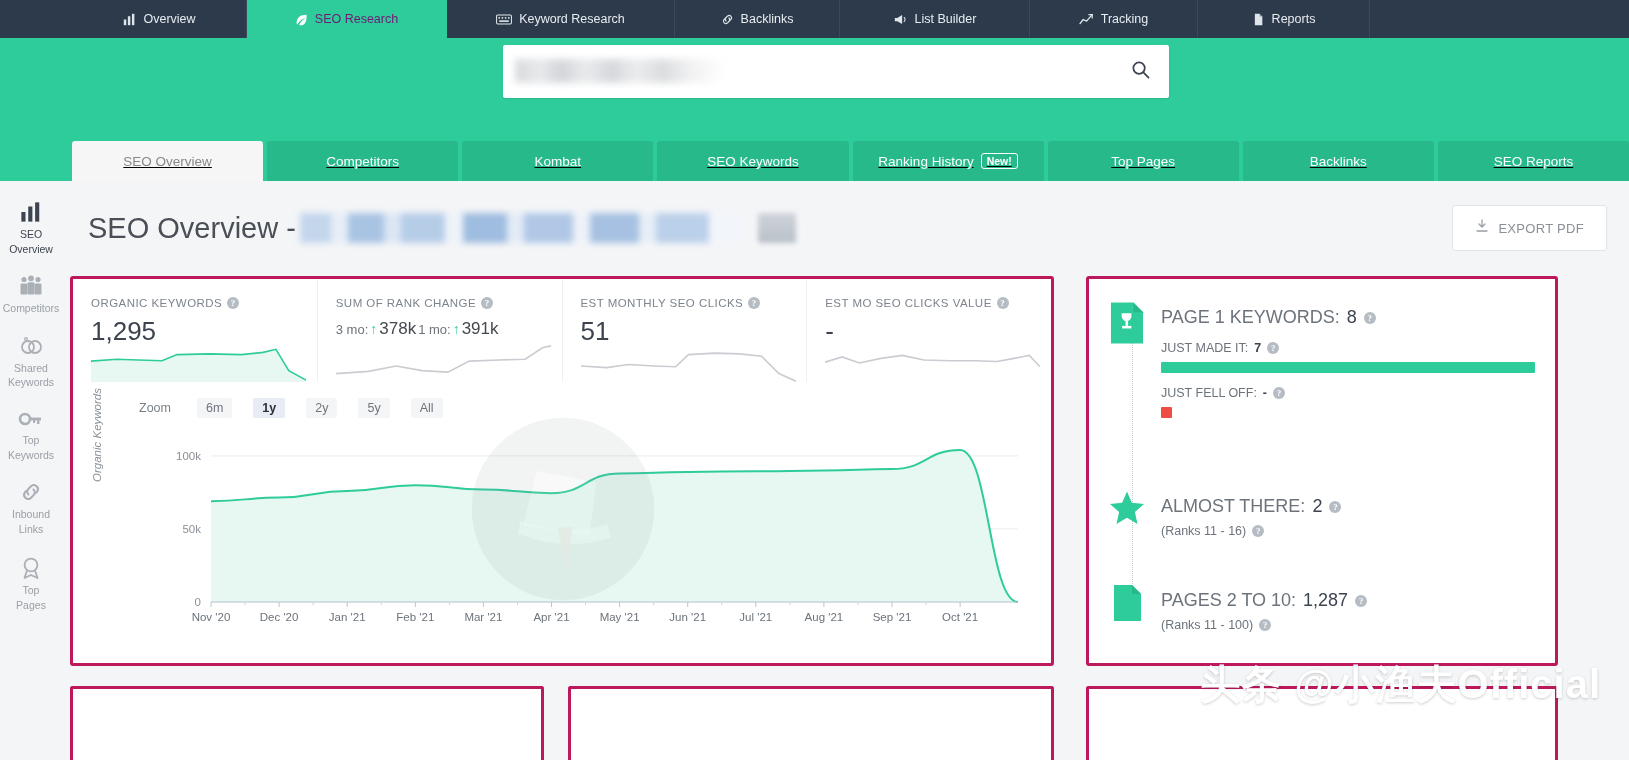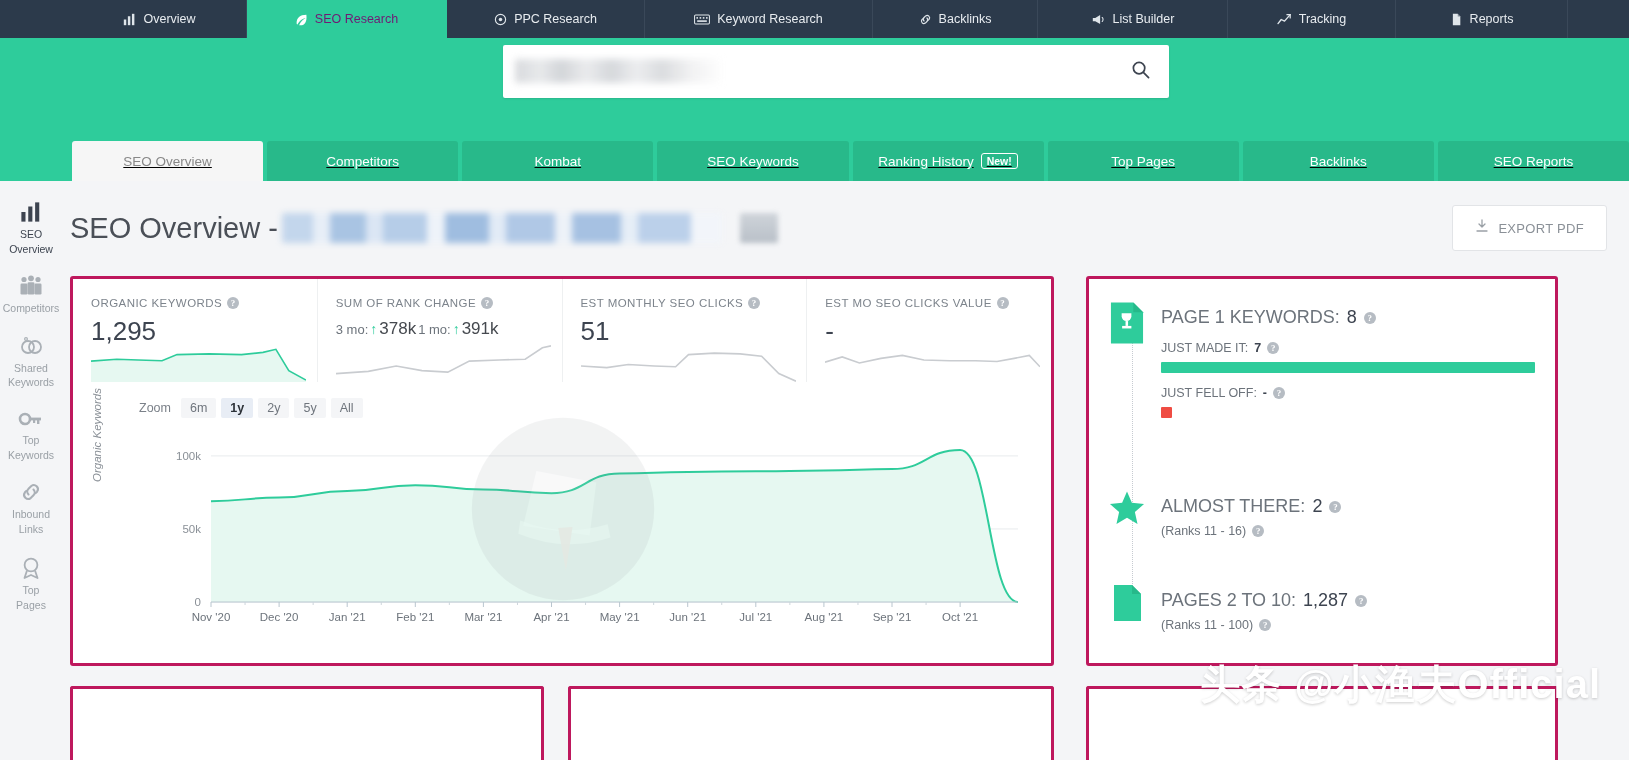--- a/index.html
+++ b/index.html
@@ -120,21 +120,21 @@
     font-size: 10.5px;
     line-height: 1.12;
     text-align: center;
     cursor: pointer;
   }
   .side-item.active { color: #3d4450; }
   .side-item .lbl { display:block; }
 
   .titlerow {
     position: absolute;
-    left: 70px; right: 22px; top: 18px;
+    left: 88px; right: 22px; top: 18px;
     height: 58px;
     display: flex; align-items: center; justify-content: space-between;
   }
   .pagetitle {
     font-size: 29px;
     color: #4a4f57;
     font-weight: 400;
     display: flex; align-items: center;
     position: relative;
     white-space: nowrap;
@@ -212,21 +212,21 @@
 
   .qmark {
     display:inline-flex; align-items:center; justify-content:center;
     width: 12px; height: 12px; border-radius: 50%;
     background: #b6bcc3; color: #fff;
     font-size: 9px; font-weight: bold;
     font-family: "Liberation Serif", serif;
   }
 
   .zoomrow {
-    display: flex; align-items: center; gap: 0;
+    display: flex; align-items: center; gap: 16px;
     padding: 16px 0 0 66px;
     font-size: 12.5px; color: #7b8189;
   }
   .zoomrow .zlabel { margin-right: 10px; }
   .zbtn {
     padding: 3px 9px;
     background: #f4f5f7;
     border-radius: 2px;
     margin-right: 5px;
     cursor: pointer;
@@ -317,29 +317,20 @@
         </span>
         <span>Overview</span>
       </div>
       <div class="topnav-item active" style="width: 200px;">
         <span class="ic">
           <svg width="13" height="13" viewBox="0 0 16 16">
             <path d="M14 2C6 2 2 6 2 12c0 1 0 2 1 2 4-6 6-7 10-8-3 2-6 4-8 9 7 1 10-4 9-13z" fill="#ffffff"></path>
           </svg>
         </span>
         <span>SEO Research</span>
-      </div>
-      <div class="topnav-item" style="width: 198px;">
-        <span class="ic">
-          <svg width="13" height="13" viewBox="0 0 16 16">
-            <circle cx="8" cy="8" r="6.3" fill="none" stroke="#dfe5ea" stroke-width="1.4"></circle>
-            <circle cx="8" cy="8" r="2.2" fill="#dfe5ea"></circle>
-          </svg>
-        </span>
-        <span>PPC Research</span>
       </div>
       <div class="topnav-item" style="width: 228px;">
         <span class="ic">
           <svg width="16" height="13" viewBox="0 0 20 14">
             <rect x="0.7" y="1.5" width="18.6" height="11" rx="1.3" fill="none" stroke="#dfe5ea" stroke-width="1.3"></rect>
             <rect x="3" y="4" width="2" height="2" fill="#dfe5ea"></rect>
             <rect x="7" y="4" width="2" height="2" fill="#dfe5ea"></rect>
             <rect x="11" y="4" width="2" height="2" fill="#dfe5ea"></rect>
             <rect x="15" y="4" width="2" height="2" fill="#dfe5ea"></rect>
             <rect x="4" y="8" width="12" height="2" fill="#dfe5ea"></rect>

